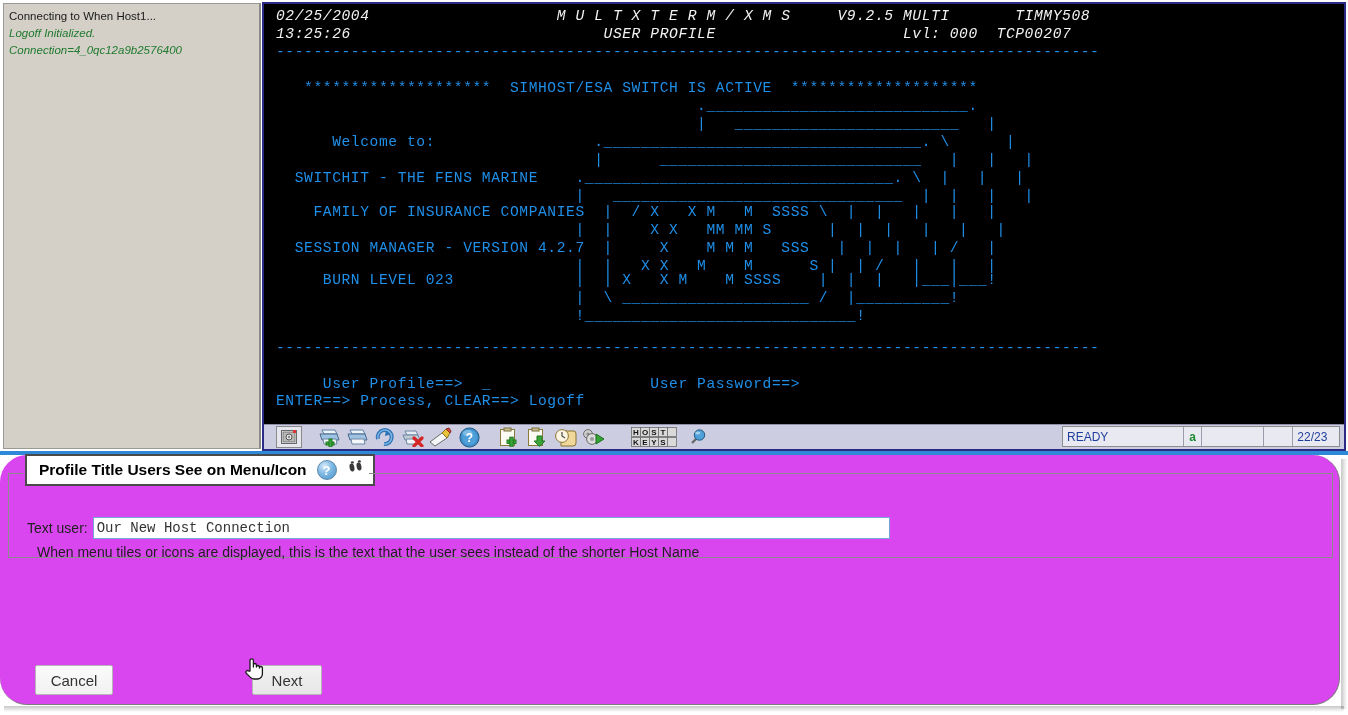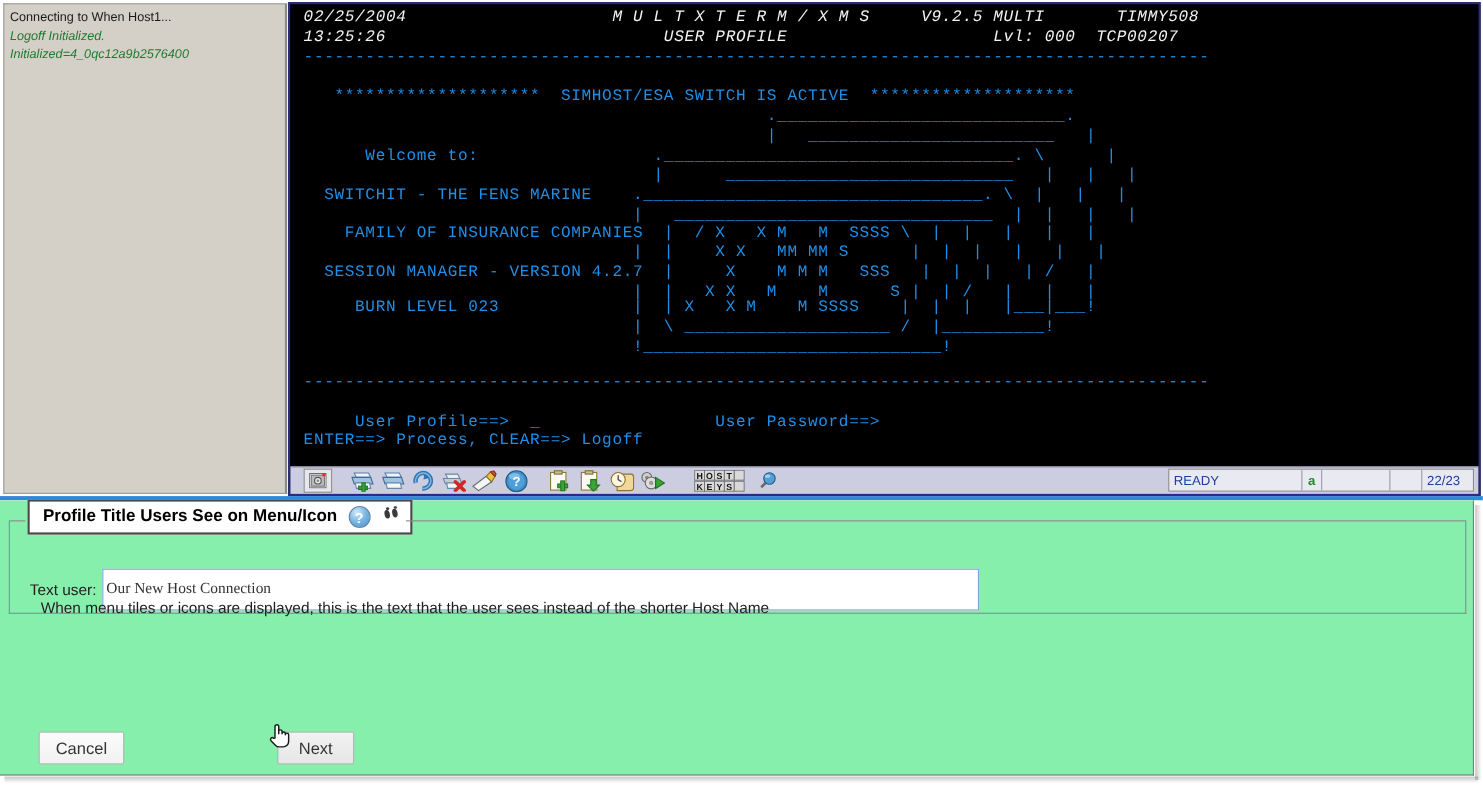--- a/index.html
+++ b/index.html
@@ -116,23 +116,24 @@
 
   
   #dialog-area {
     position: absolute; left: 0; top: 455px;
     width: 1348px; height: 260px;
     background: #ffffff;
   }
   #dlg-outer {
     position: absolute; left: 0; top: 0;
     width: 1340px; height: 250px;
-    background: #86efac;
+    background: #d946ef;
     border-right: 1px solid #7b7b7b;
     border-bottom: 1px solid #7b7b7b;
+    border-radius: 27px;
   }
   #dlg-shadow-r {
     position: absolute; left: 1341px; top: 4px;
     width: 6px; height: 250px;
     background: linear-gradient(to right, rgba(0,0,0,.22), rgba(0,0,0,0));
   }
   #dlg-shadow-b {
     position: absolute; left: 4px; top: 251px;
     width: 1340px; height: 6px;
     background: linear-gradient(to bottom, rgba(0,0,0,.22), rgba(0,0,0,0));
@@ -183,24 +184,24 @@
   
   #form-row {
     position: absolute; left: 18px; top: 44px;
     display: flex; align-items: center;
   }
   #text-value-label {
     font-size: 14px; color: #222222;
     margin-right: 5px;
   }
   #text-value-input {
-    width: 797px; height: 38px;
+    width: 797px; height: 22px;
     border: 1px solid #7aa7d6;
     background: #ffffff;
-    font-family: Liberation Serif, serif;
+    font-family: Liberation Mono, monospace;
     font-size: 14px;
     color: #333333;
     padding: 0 3px;
     outline: none;
   }
   #hint-text {
     position: absolute; left: 28px; top: 71px;
     font-size: 14px; color: #1f1f1f;
     white-space: nowrap;
   }
@@ -233,21 +234,21 @@
   }
 </style>
 </head>
 <body>
 
 <div id="top-area">
 
   <div id="session-panel">
     <div class="log-line">Connecting to When Host1...</div>
     <div class="log-line italic-green">Logoff Initialized.</div>
-    <div class="log-line italic-green">Initialized=4_0qc12a9b2576400</div>
+    <div class="log-line italic-green">Connection=4_0qc12a9b2576400</div>
   </div>
 
   <div id="terminal-wrap">
     <div id="terminal-screen"><div class="trow t-white" style="top: 4px;">02/25/2004                    M U L T X T E R M / X M S     V9.2.5 MULTI       TIMMY508</div><div class="trow t-white" style="top: 22px;">13:25:26                           USER PROFILE                    Lvl: 000  TCP00207</div><div class="trow t-cyan" style="top: 40px;">----------------------------------------------------------------------------------------</div><div class="trow t-cyan" style="top: 76px;">   ********************  SIMHOST/ESA SWITCH IS ACTIVE  ********************</div><div class="trow t-cyan" style="top: 94px;">                                             .____________________________.</div><div class="trow t-cyan" style="top: 112px;">                                             |   ________________________   |</div><div class="trow t-cyan" style="top: 130px;">      Welcome to:                 .__________________________________. \      |</div><div class="trow t-cyan" style="top: 148px;">                                  |      ____________________________   |   |   |</div><div class="trow t-cyan" style="top: 166px;">  SWITCHIT - THE FENS MARINE    ._________________________________. \  |   |   |</div><div class="trow t-cyan" style="top: 184px;">                                |   _______________________________  |  |   |   |</div><div class="trow t-cyan" style="top: 200px;">    FAMILY OF INSURANCE COMPANIES  |  / X   X M   M  SSSS \  |  |   |   |   |</div><div class="trow t-cyan" style="top: 218px;">                                |  |    X X   MM MM S      |  |  |   |   |   |</div><div class="trow t-cyan" style="top: 236px;">  SESSION MANAGER - VERSION 4.2.7  |     X    M M M   SSS   |  |  |   | /   |</div><div class="trow t-cyan" style="top: 254px;">                                |  |   X X   M    M      S |  | /   |   |   |</div><div class="trow t-cyan" style="top: 268px;">     BURN LEVEL 023             |  | X   X M    M SSSS    |  |  |   |___|___!</div><div class="trow t-cyan" style="top: 286px;">                                |  \ ____________________ /  |__________!</div><div class="trow t-cyan" style="top: 304px;">                                !_____________________________!</div><div class="trow t-cyan" style="top: 336px;">----------------------------------------------------------------------------------------</div><div class="trow t-cyan" style="top: 372px;">     User Profile==&gt;  _                 User Password==&gt;</div><div class="trow t-cyan" style="top: 389px;">ENTER==&gt; Process, CLEAR==&gt; Logoff</div></div>
 
     <div id="term-toolbar">
 
       <div class="tb-btn tb-sunken" style="margin-left:12px;">
         <svg class="ic" width="16" height="14" viewBox="0 0 16 14">
           <rect x="0.5" y="0.5" width="15" height="13" fill="#fdfdfd" stroke="#6a6a6a"></rect>

